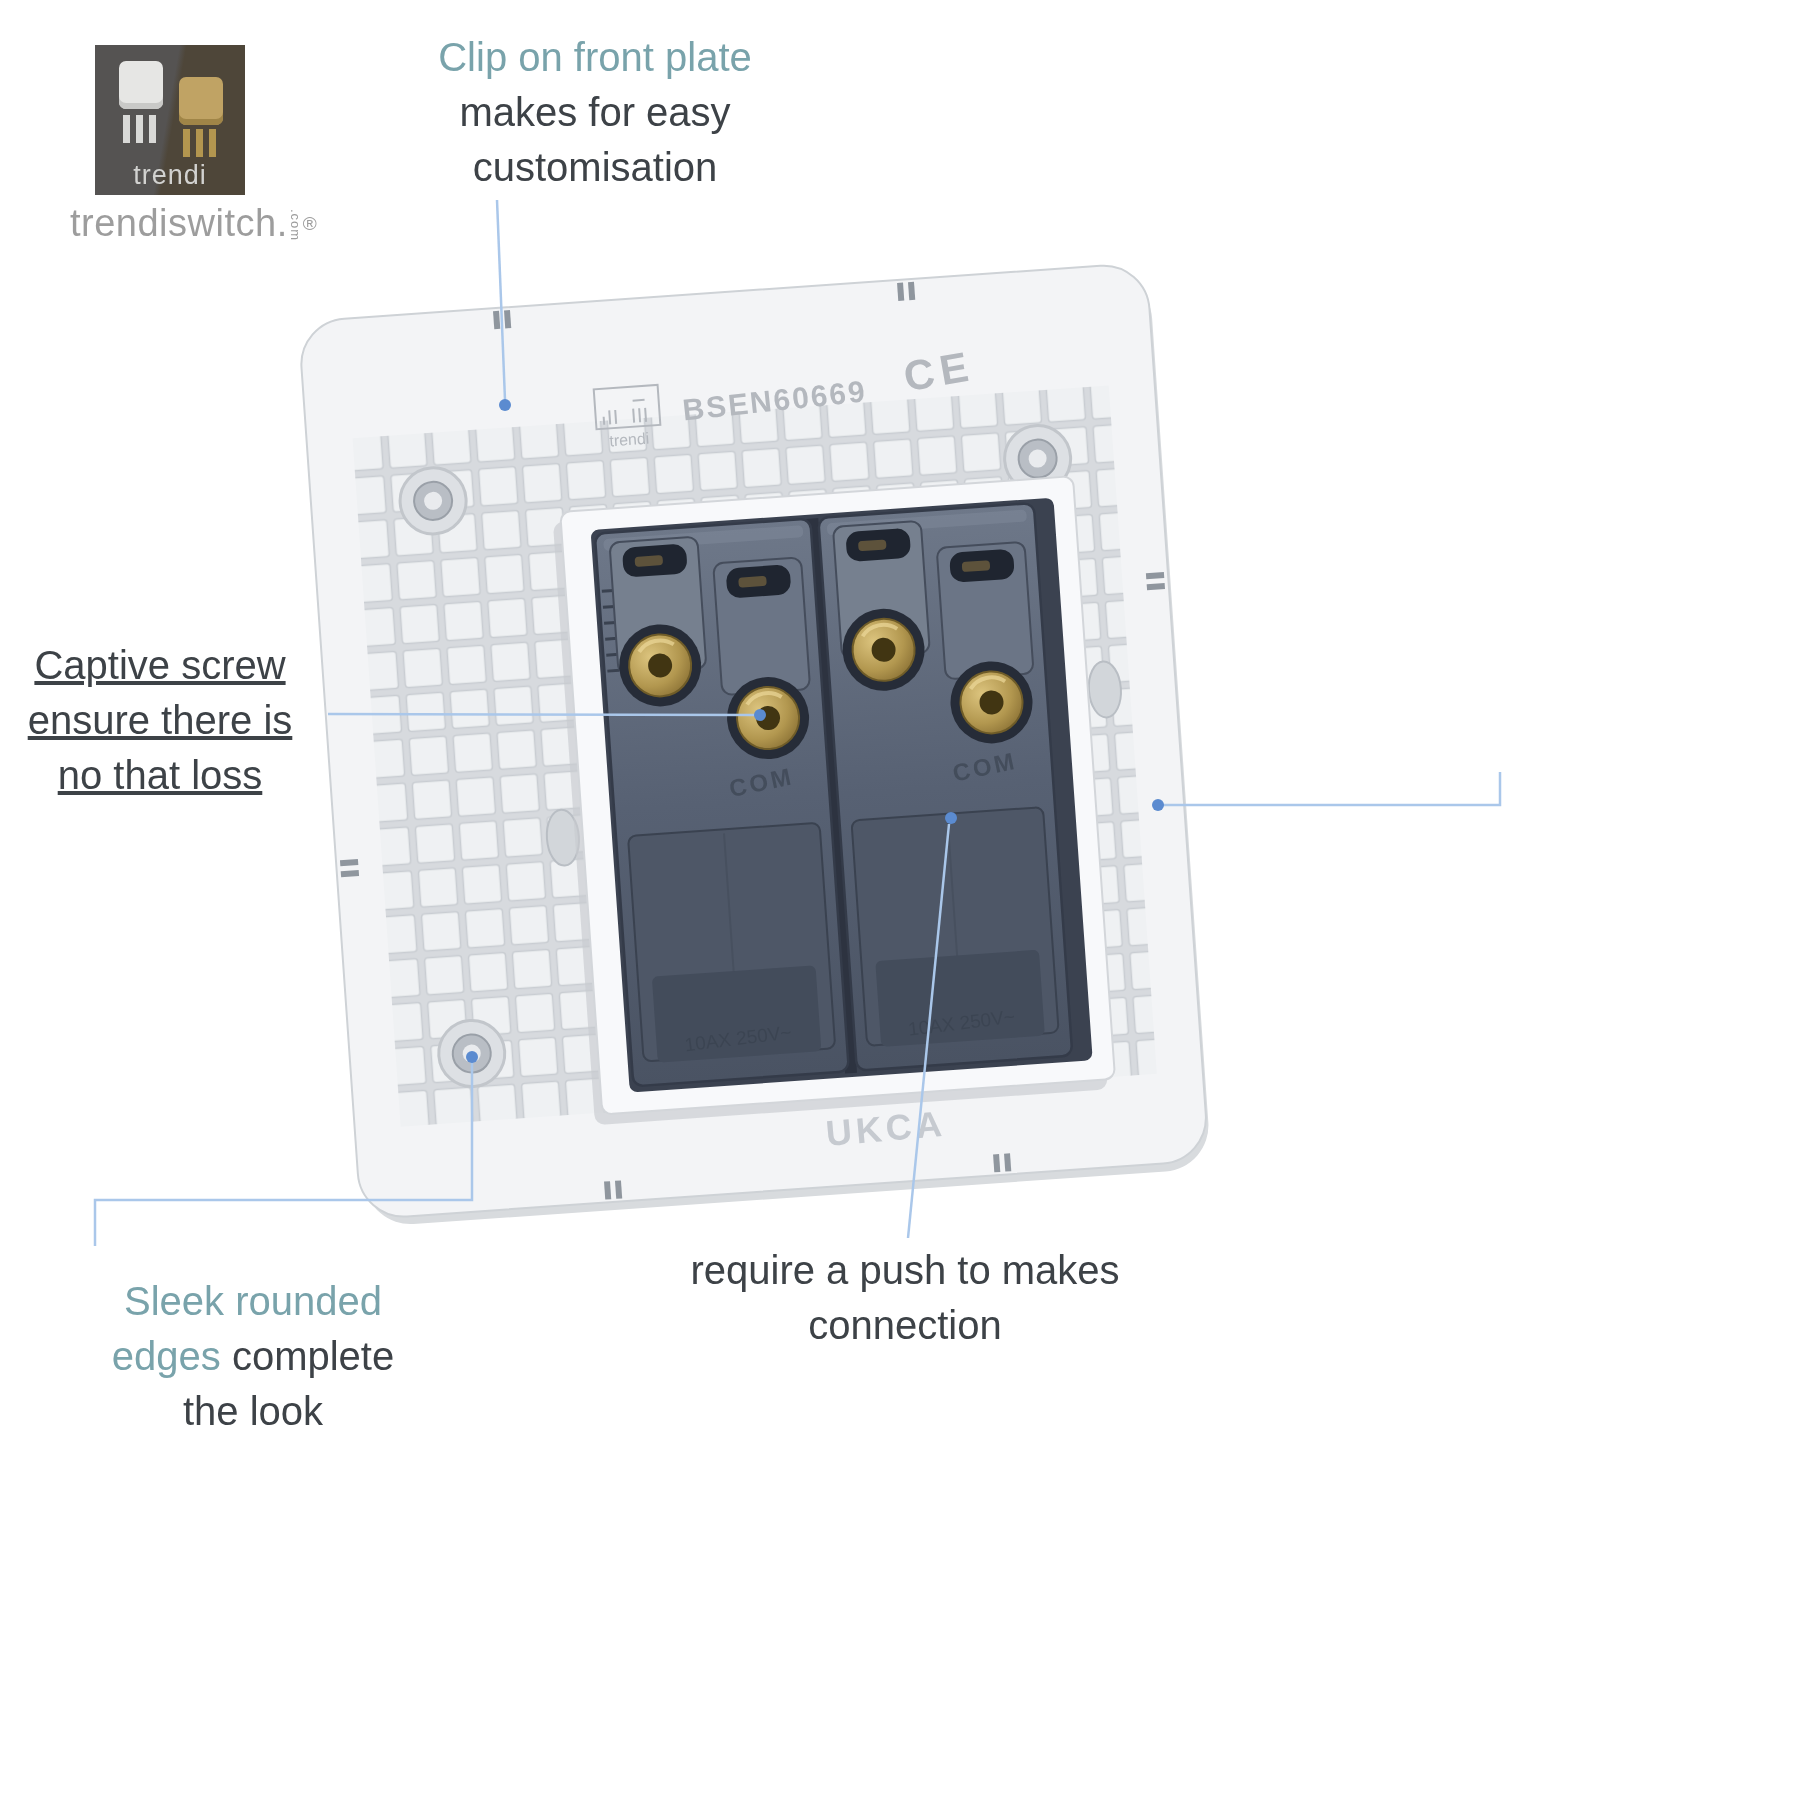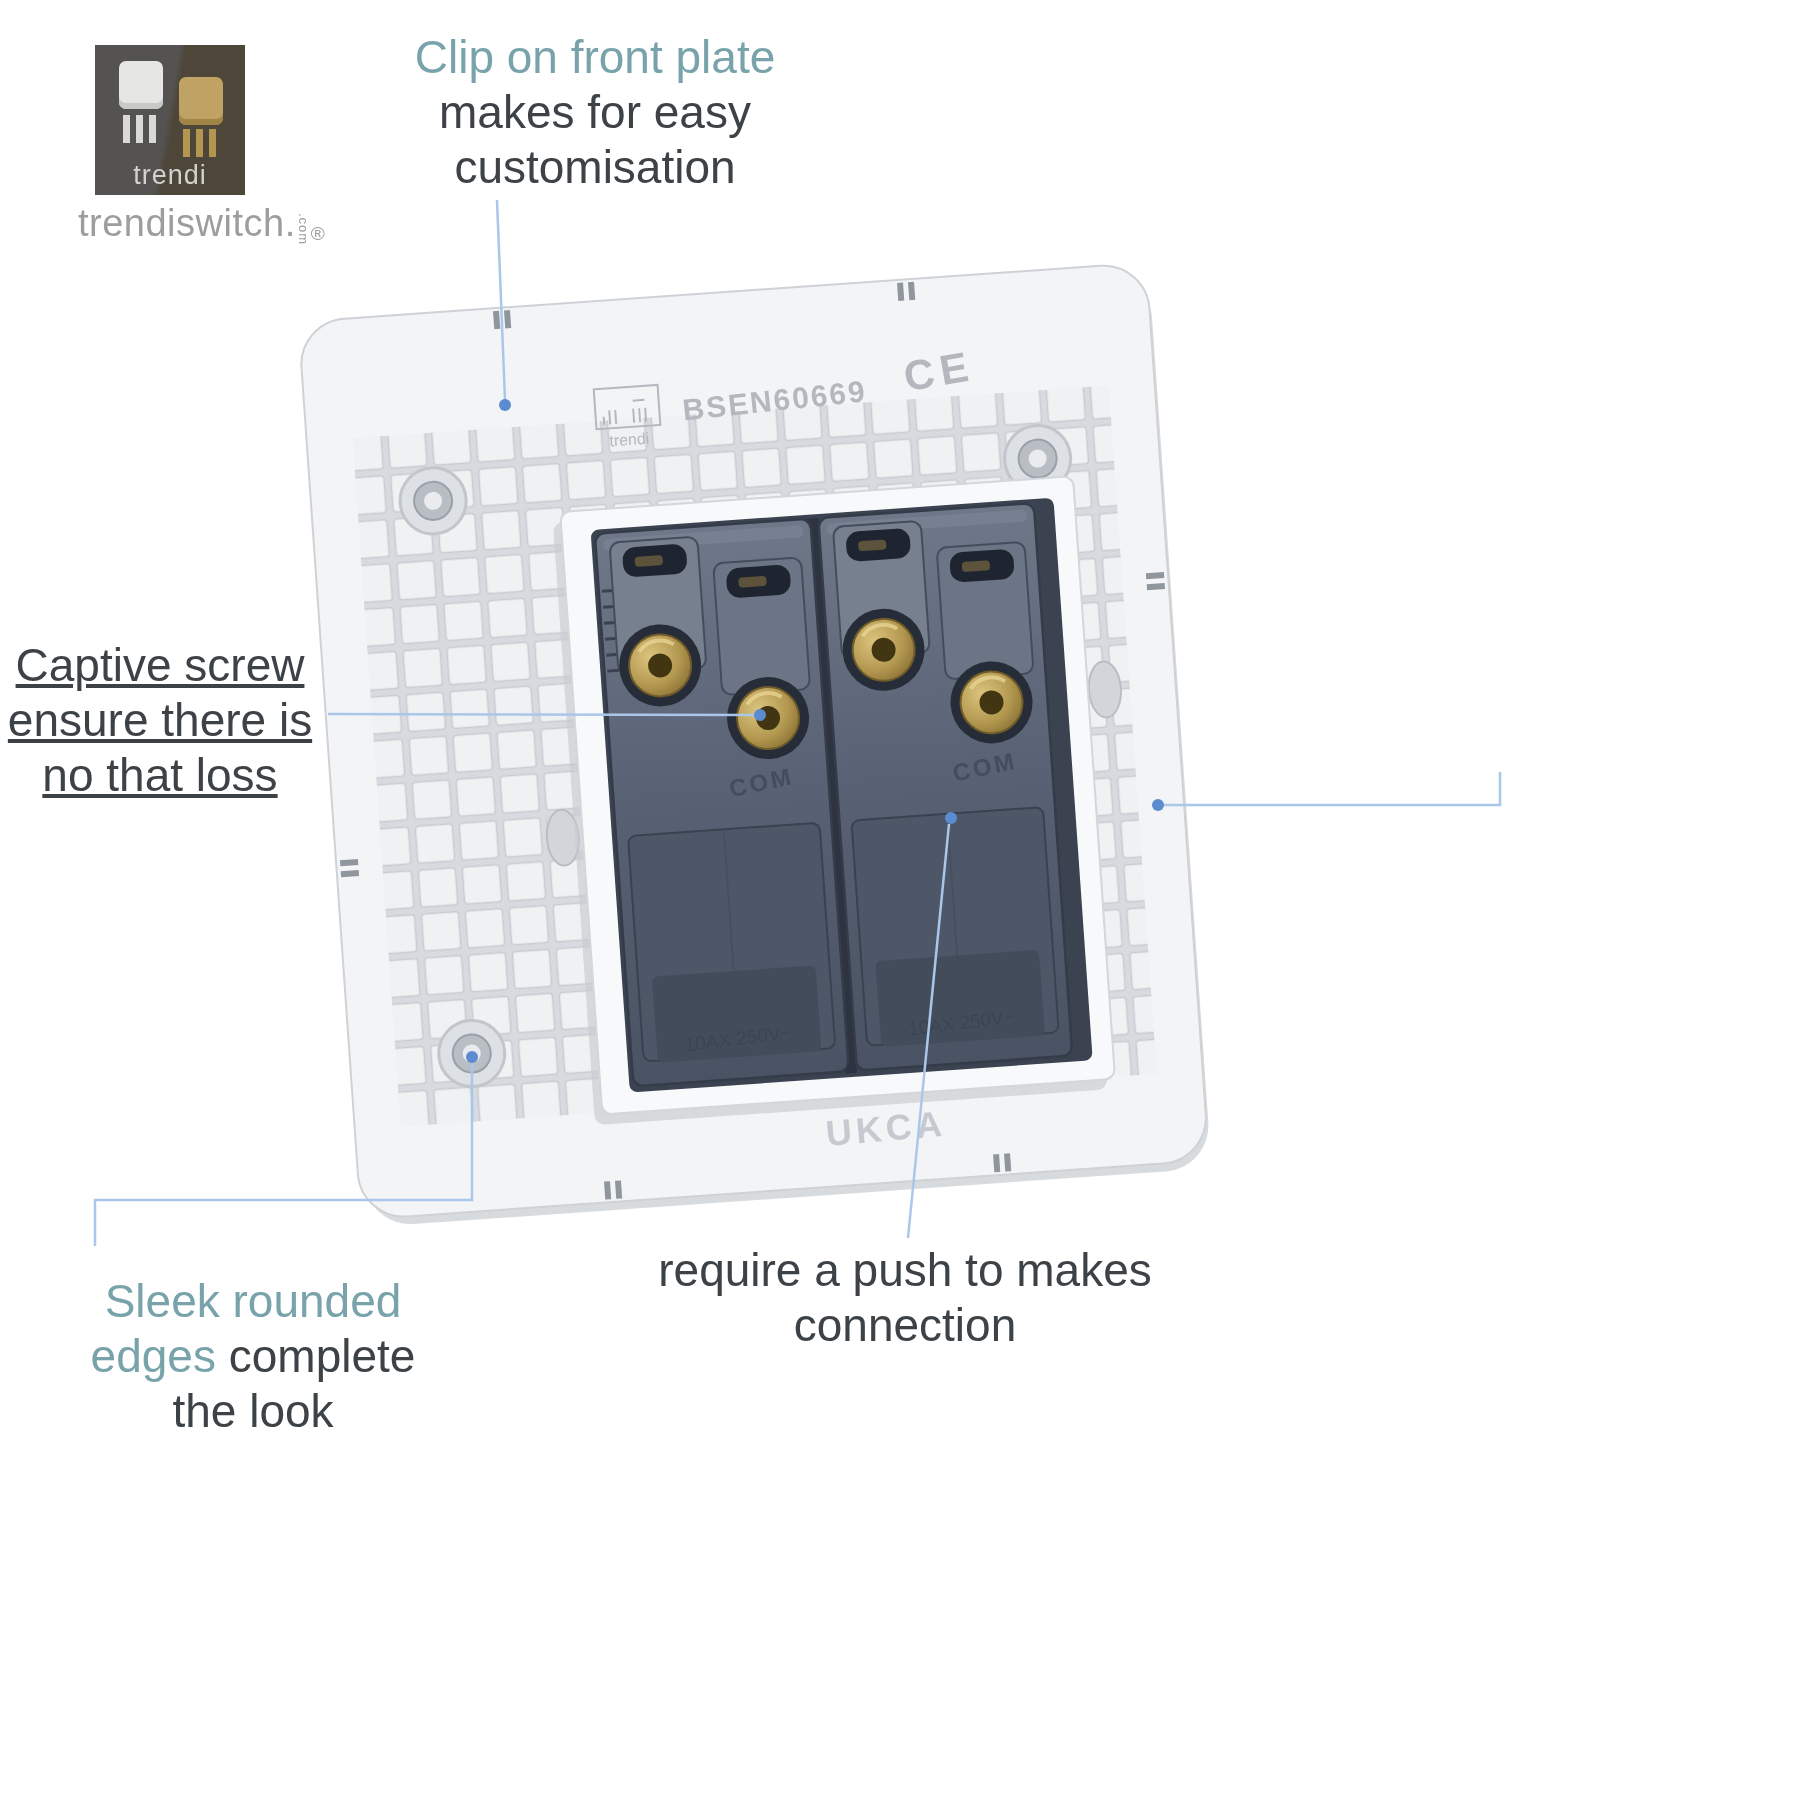--- a/index.html
+++ b/index.html
@@ -11,27 +11,27 @@
                background:linear-gradient(100deg,#555352 0 48%,#4e4639 52% 100%);}
   .sw{position:absolute;border-radius:7px;}
   .sw-white{left:24px;top:16px;width:44px;height:48px;background:#e6e6e4;box-shadow:inset 0 -6px 0 #c9c9c7;}
   .sw-gold{left:84px;top:32px;width:44px;height:48px;background:#c0a364;box-shadow:inset 0 -6px 0 #a08547;}
   .bars{position:absolute;display:flex;gap:6px;}
   .bars i{display:block;width:7px;height:28px;}
   .bars-white{left:28px;top:70px;}.bars-white i{background:#d9d9d7;}
   .bars-gold{left:88px;top:84px;}.bars-gold i{background:#b3964f;}
   .logo-square-label{position:absolute;left:0;right:0;bottom:4px;text-align:center;
                      color:#d2d2d0;font-size:27px;letter-spacing:1px;}
-  .wordmark-row{position:absolute;left:78px;top:202px;display:flex;align-items:flex-end;color:#9d9d9d;}
+  .wordmark-row{position:absolute;left:70px;top:202px;display:flex;align-items:center;color:#9d9d9d;}
   .wordmark{font-size:38px;letter-spacing:0.5px;}
   .wordmark-vert{font-size:13px;writing-mode:vertical-rl;margin-top:4px;letter-spacing:1px;}
   .wordmark-reg{font-size:19px;margin-top:0;}
 
   
-  .annotation{position:absolute;text-align:center;font-size:46px;line-height:55px;color:#3d4247;}
+  .annotation{position:absolute;text-align:center;font-size:40px;line-height:55px;color:#3d4247;}
   .annotation .line{display:block;}
   .accent{color:#79a3ab;}
 
   
   .plate-wrap{position:absolute;left:320px;top:270px;width:900px;height:980px;transform:rotate(-4deg);}
   svg text{font-family:"Liberation Sans",sans-serif;}
 
   .leaders{position:absolute;left:0;top:0;pointer-events:none;}
 </style>
 </head>

